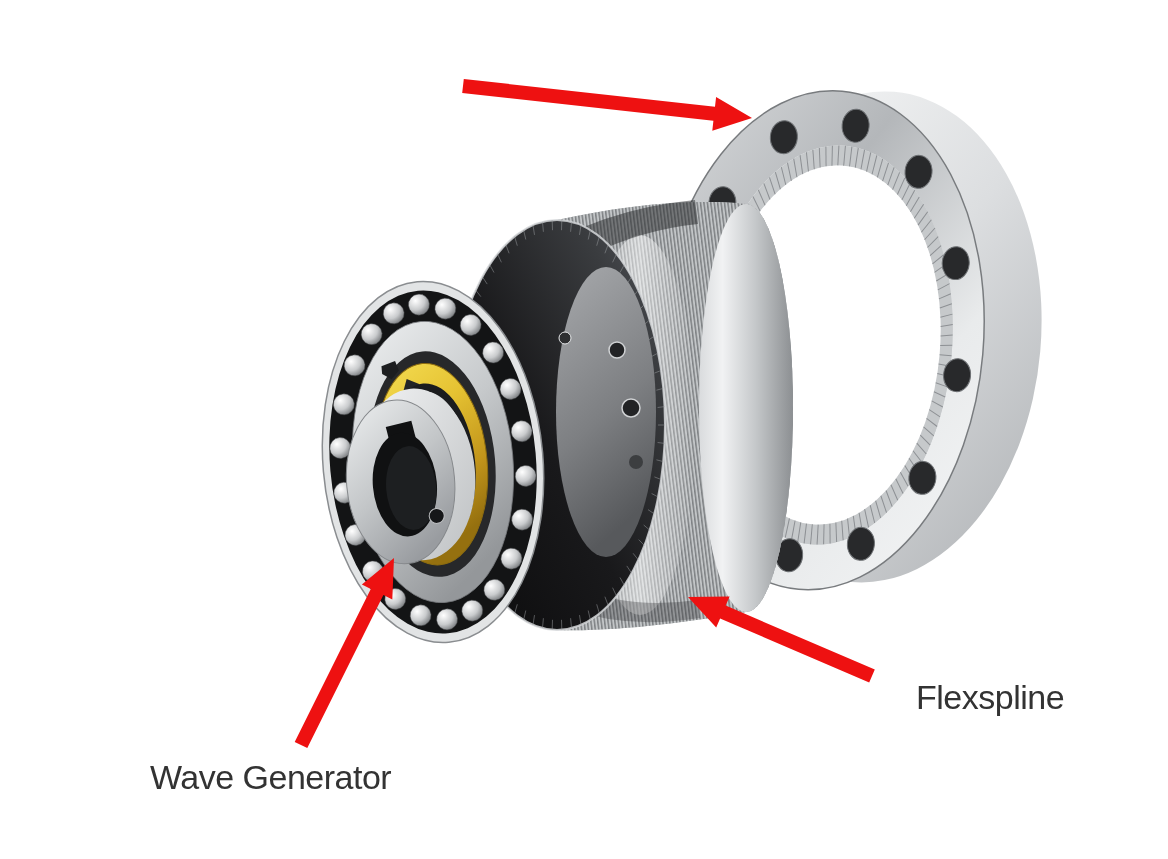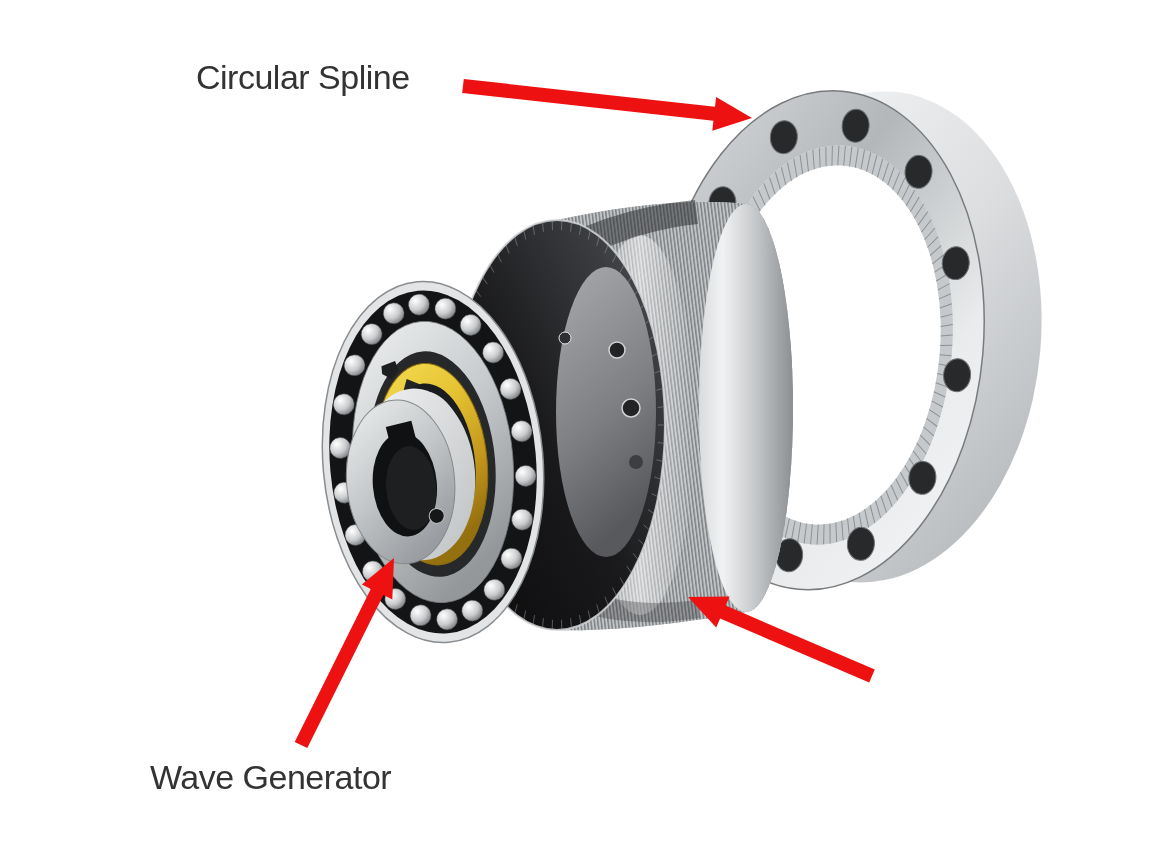--- a/index.html
+++ b/index.html
@@ -359,15 +359,15 @@
       <circle cx="432" cy="516" r="7.5" fill="#161719" stroke="#bfc1c3" stroke-width="1"></circle>
     </g>
 
     <g>
       <path class="arrow" d="M462.2,93 L713.4,120.8 L712.3,130.7 L752,118 L716.1,96.9 L715,106.8 L463.8,79 Z"></path>
       <path class="arrow" d="M874.8,669.6 L725.7,605.6 L729.6,596.4 L688,597 L716.2,627.6 L720.1,618.4 L869.2,682.4 Z"></path>
       <path class="arrow" d="M307.3,748.1 L383.4,595.1 L392.3,599.6 L394,558 L361.9,584.4 L370.8,588.9 L294.7,741.9 Z"></path>
     </g>
   </svg>
 
-  <div class="label lbl-cs">Circular Spline</div>
   <div class="label lbl-wg">Wave Generator</div>
+  <div class="label lbl-fs">Flexspline</div>
 </div>
 
 </body></html>

